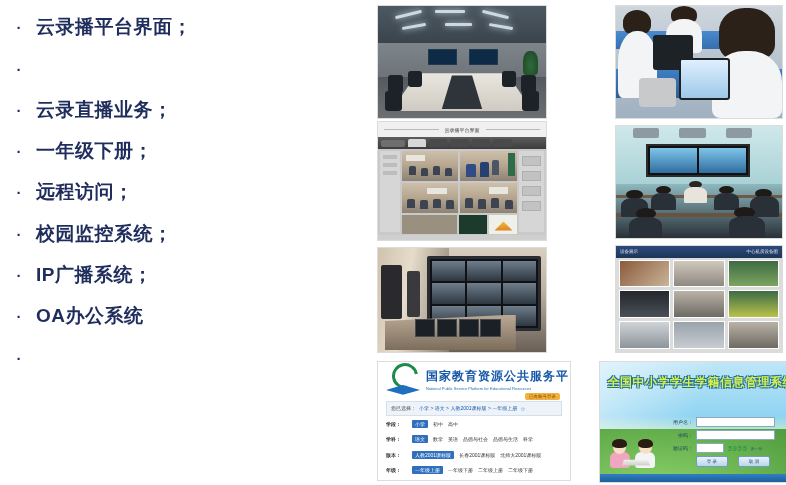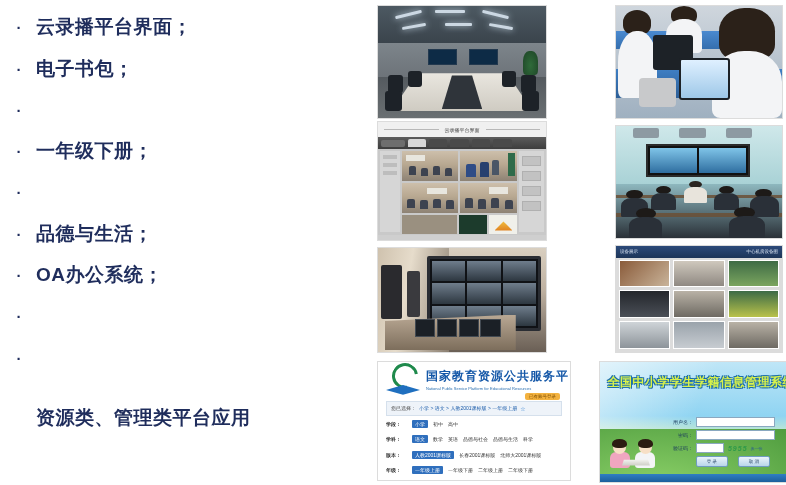--- a/index.html
+++ b/index.html
@@ -203,48 +203,49 @@
 <div class="slide">
 
   <div class="bullets">
 
     <div class="bullet-row" style="top:14px">
       <span class="bullet-dot">·</span>
       <span class="bullet-text">云录播平台界面；</span>
     </div>
     <div class="bullet-row" style="top:56px">
       <span class="bullet-dot">·</span>
-      <span class="bullet-text">电子书包；</span>
     </div>
     <div class="bullet-row" style="top:97px">
       <span class="bullet-dot">·</span>
+      <span class="bullet-text">云录直播业务；</span>
     </div>
     <div class="bullet-row" style="top:138px">
       <span class="bullet-dot">·</span>
       <span class="bullet-text">一年级下册；</span>
     </div>
     <div class="bullet-row" style="top:179px">
       <span class="bullet-dot">·</span>
+      <span class="bullet-text">远程访问；</span>
     </div>
     <div class="bullet-row" style="top:221px">
       <span class="bullet-dot">·</span>
-      <span class="bullet-text">品德与生活；</span>
+      <span class="bullet-text">校园监控系统；</span>
     </div>
     <div class="bullet-row" style="top:262px">
       <span class="bullet-dot">·</span>
-      <span class="bullet-text">OA办公系统；</span>
+      <span class="bullet-text">IP广播系统；</span>
     </div>
     <div class="bullet-row" style="top:303px">
       <span class="bullet-dot">·</span>
+      <span class="bullet-text">OA办公系统</span>
     </div>
     <div class="bullet-row" style="top:345px">
       <span class="bullet-dot">·</span>
     </div>
 
-    <div class="footline" style="top:405px">资源类、管理类平台应用</div>
   </div>
 
   <div class="thumb conf" style="left:378px;top:6px;width:168px;height:112px;">
     <div class="ph">
       <div class="ceil"></div>
       <div class="lamp" style="left:10%;top:6%;width:16%;height:3px;transform:rotate(-14deg)"></div>
       <div class="lamp" style="left:34%;top:4%;width:18%;height:3px;"></div>
       <div class="lamp" style="left:62%;top:6%;width:16%;height:3px;transform:rotate(14deg)"></div>
       <div class="lamp" style="left:14%;top:17%;width:14%;height:3px;transform:rotate(-10deg)"></div>
       <div class="lamp" style="left:40%;top:15%;width:16%;height:3px;"></div>

